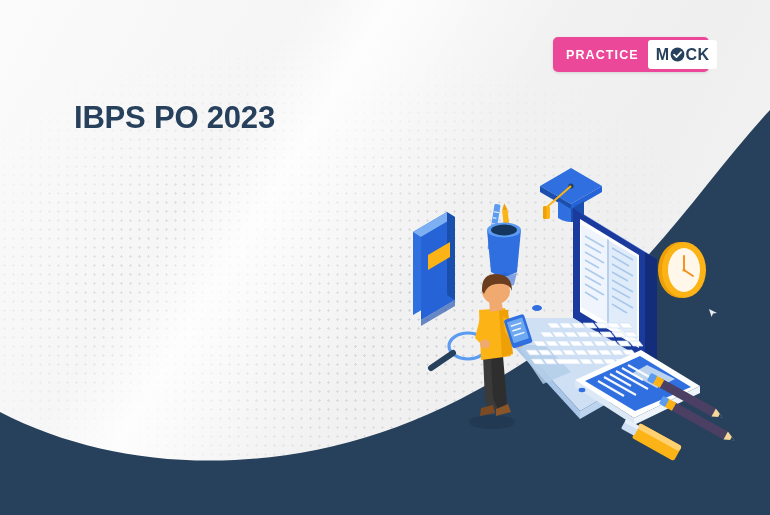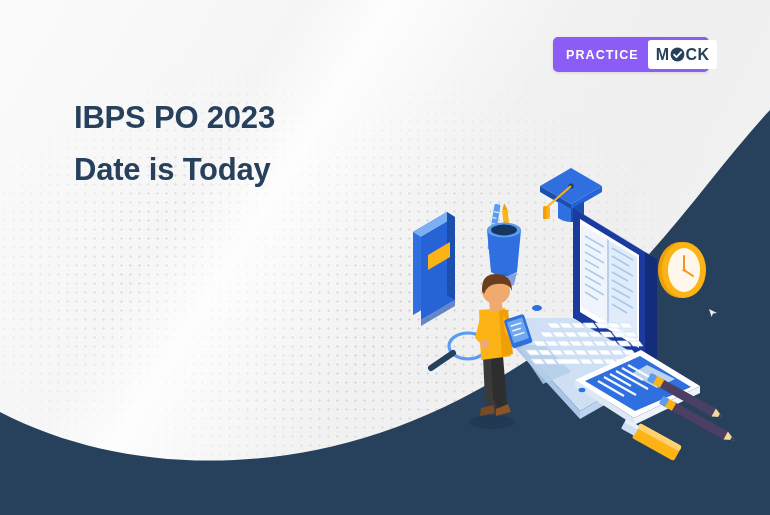--- a/index.html
+++ b/index.html
@@ -32,21 +32,21 @@
     position:absolute; inset:0;
     background:linear-gradient(122deg, rgba(255,255,255,0) 28%, rgba(255,255,255,.85) 36%, rgba(255,255,255,.30) 46%, rgba(255,255,255,0) 54%);
     pointer-events:none;
   }
   .bg-wave { position:absolute; inset:0; }
 
   
   .logo {
     position:absolute; left:553px; top:37px;
     width:156px; height:35px;
-    background:#8b5cf6;
+    background:#ec4899;
     border-radius:5px;
     display:flex; align-items:center;
     padding:3px;
     box-shadow:0 1px 3px rgba(0,0,0,.12);
     z-index:8;
   }
   .logo-practice {
     color:#ffffff;
     font-size:12.5px;
     font-weight:700;
@@ -109,21 +109,20 @@
           <circle cx="10" cy="10" r="9.2" fill="#27415c"></circle>
           <path d="M5.4 10.2 L8.6 13.4 L14.8 6.8" stroke="#ffffff" stroke-width="2.3" fill="none" stroke-linecap="round" stroke-linejoin="round"></path>
         </svg>
         <span>CK</span>
       </span>
     </span>
   </div>
 
   <h1 class="headline">
     <span class="ln">IBPS PO 2023</span>
-    <span class="ln">Date is Today</span>
   </h1>
 
   <svg class="illo" viewBox="0 0 375 310">
 
     <g>
       <path d="M18,72 L52,52 L52,135 L18,155 Z" fill="#2f6fe0"></path>
       <path d="M18,72 L52,52 L60,57 L26,77 Z" fill="#7cb0f2"></path>
       <path d="M26,77 L60,57 L60,140 L26,160 Z" fill="#2563d6"></path>
       <path d="M52,52 L60,57 L60,140 L52,135 Z" fill="#1b4fad"></path>
       <path d="M33,95 L55,82 L55,97 L33,110 Z" fill="#fcb316"></path>

